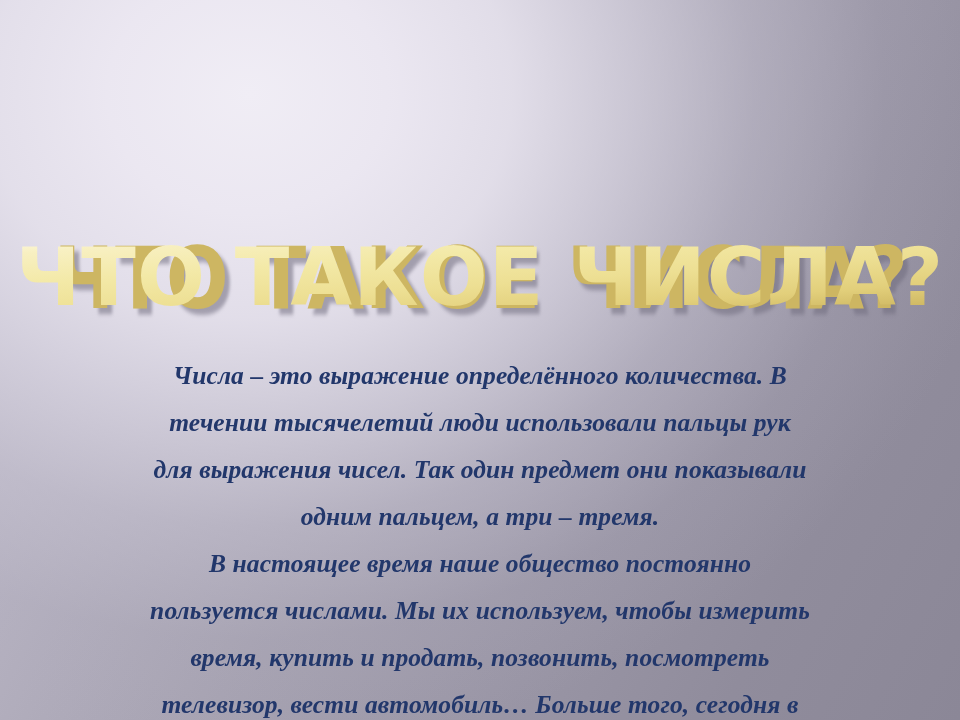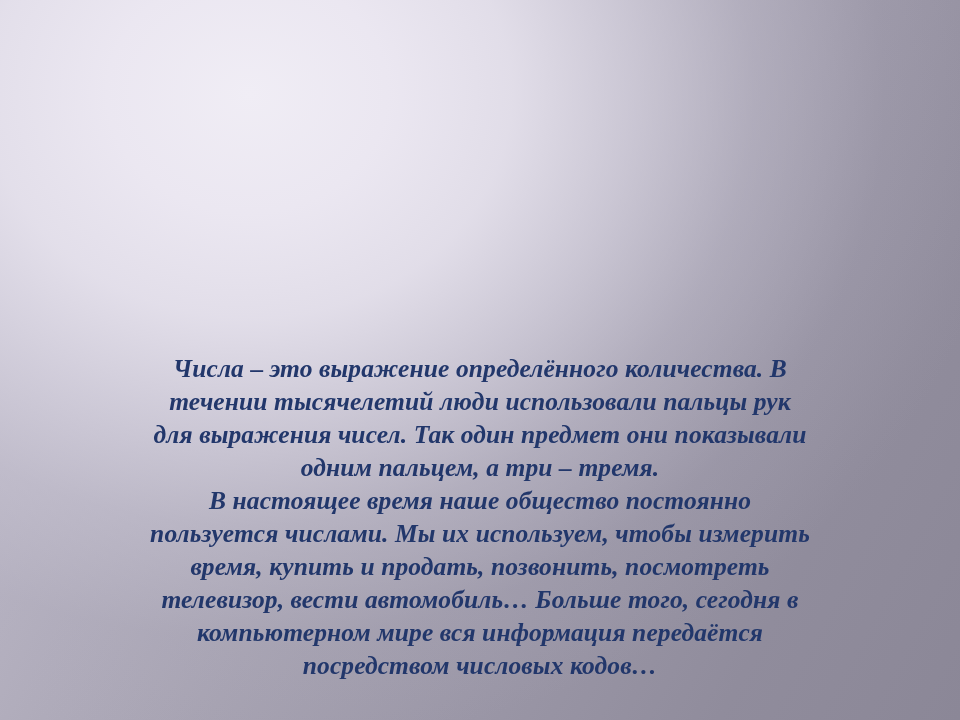--- a/index.html
+++ b/index.html
@@ -113,32 +113,39 @@
     text-align: center;
   }
 
   .para {
     margin: 0;
     color: #22376b;
     font-family: "Liberation Serif", "DejaVu Serif", serif;
     font-weight: bold;
     font-style: italic;
     font-size: 25.5px;
-    line-height: 33px;
+    line-height: 47px;
     letter-spacing: 0.1px;
     text-rendering: optimizeLegibility;
   }
 
   .para + .para {
   }
 </style>
 </head>
 <body>
 
 <div id="slide">
 
+  <div id="title-block">
+    <span class="title-stack">
+      <span class="title-text title-shadow" aria-hidden="true">ЧТО ТАКОЕ ЧИСЛА?</span>
+      <span class="title-text title-edge" aria-hidden="true">ЧТО ТАКОЕ ЧИСЛА?</span>
+      <span class="title-text title-face">ЧТО ТАКОЕ ЧИСЛА?</span>
+    </span>
+  </div>
 
   <div id="body-block">
     <p class="para">Числа – это выражение определённого количества. В течении тысячелетий люди использовали пальцы рук для выражения чисел. Так один предмет они показывали одним пальцем, а три – тремя.</p>
     <p class="para">В настоящее время наше общество постоянно пользуется числами. Мы их используем, чтобы измерить время, купить и продать, позвонить, посмотреть телевизор, вести автомобиль… Больше того, сегодня в компьютерном мире вся информация передаётся посредством числовых кодов…</p>
   </div>
 
 </div>
 
 </body></html>

